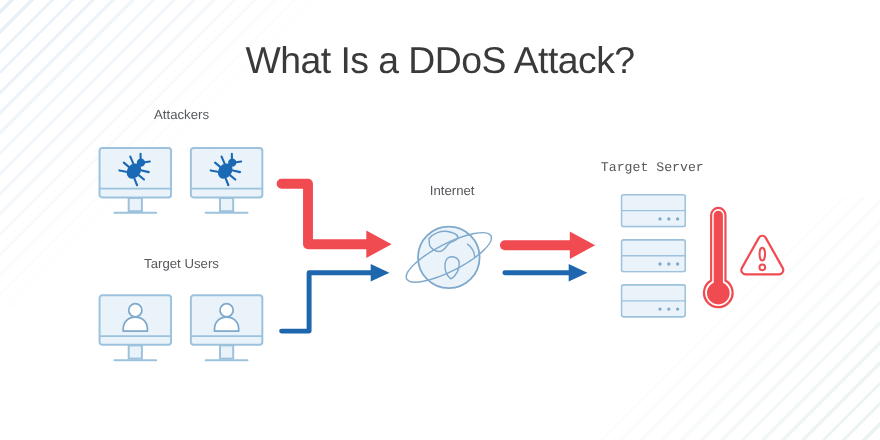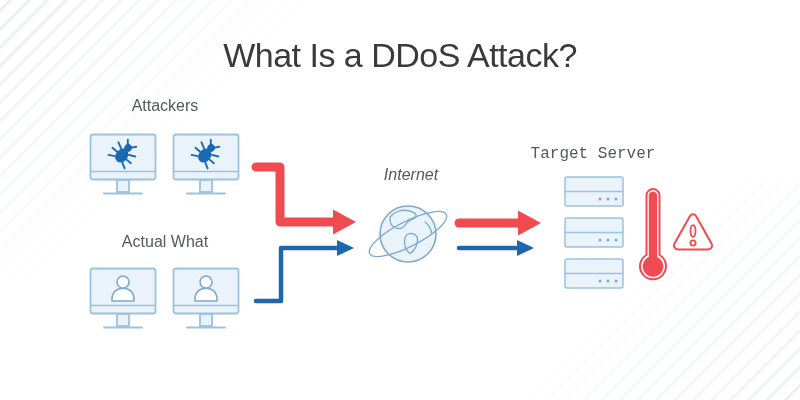--- a/index.html
+++ b/index.html
@@ -19,21 +19,21 @@
     background:repeating-linear-gradient(135deg,var(--stripe-br) 0px,var(--stripe-br) 3px,transparent 3px,transparent 13px);
     -webkit-mask-image:linear-gradient(315deg,#000 8%,transparent 62%);
     mask-image:linear-gradient(315deg,#000 8%,transparent 62%);
   }
   .title{
     position:absolute;left:0;right:0;top:36px;text-align:center;
     font-size:34px;letter-spacing:-0.5px;color:var(--title-text);font-weight:400;
   }
   .grp-label{
     position:absolute;transform:translateX(-50%);
-    font-size:16px;color:var(--label-text);white-space:nowrap;
+    font-size:12px;color:var(--label-text);white-space:nowrap;
   }
   .abs{position:absolute;}
   
   .mon-frame{fill:var(--panel);stroke:var(--outline);stroke-width:1.8;}
   .mon-line{stroke:var(--outline);stroke-width:1.5;}
   .mon-base{stroke:var(--outline);stroke-width:1.8;stroke-linecap:round;}
   .bug{fill:var(--icon-dark);}
   .bug-stroke{stroke:var(--icon-dark);fill:none;stroke-width:1.9;stroke-linecap:round;}
   .person{fill:#ffffff;stroke:var(--outline-strong);stroke-width:1.6;stroke-linejoin:round;}
   .globe-body{fill:var(--panel);stroke:var(--outline-strong);stroke-width:1.6;}
@@ -54,22 +54,22 @@
 <body>
 
 <div class="stage">
 
   <div class="stripes-tl"></div>
   <div class="stripes-br"></div>
 
   <div class="title">What Is a DDoS Attack?</div>
 
   <div class="grp-label" style="left:165px;top:97px;">Attackers</div>
-  <div class="grp-label" style="left:165px;top:233px;">Actual What</div>
-  <div class="grp-label" style="left:411px;top:166px;font-style:italic;">Internet</div>
+  <div class="grp-label" style="left:165px;top:233px;">Target Users</div>
+  <div class="grp-label" style="left:411px;top:166px;">Internet</div>
   <div class="grp-label" style="left:593px;top:145px;font-family:Liberation Mono, monospace;">Target Server</div>
 
   <svg class="abs" style="left:89px;top:133px;" width="68" height="64" viewBox="0 0 68 64">
     <rect class="mon-frame" x="1.5" y="1.5" width="65" height="45" rx="2.5"></rect>
     <line class="mon-line" x1="1.5" y1="38.5" x2="66.5" y2="38.5"></line>
     <rect class="mon-frame" x="28" y="47" width="12" height="12"></rect>
     <line class="mon-base" x1="15" y1="60.5" x2="53" y2="60.5"></line>
     <g transform="translate(34,21) rotate(40)">
       <ellipse class="bug" cx="0" cy="2" rx="6" ry="7.5"></ellipse>
       <circle class="bug" cx="0" cy="-8" r="3.8"></circle>

